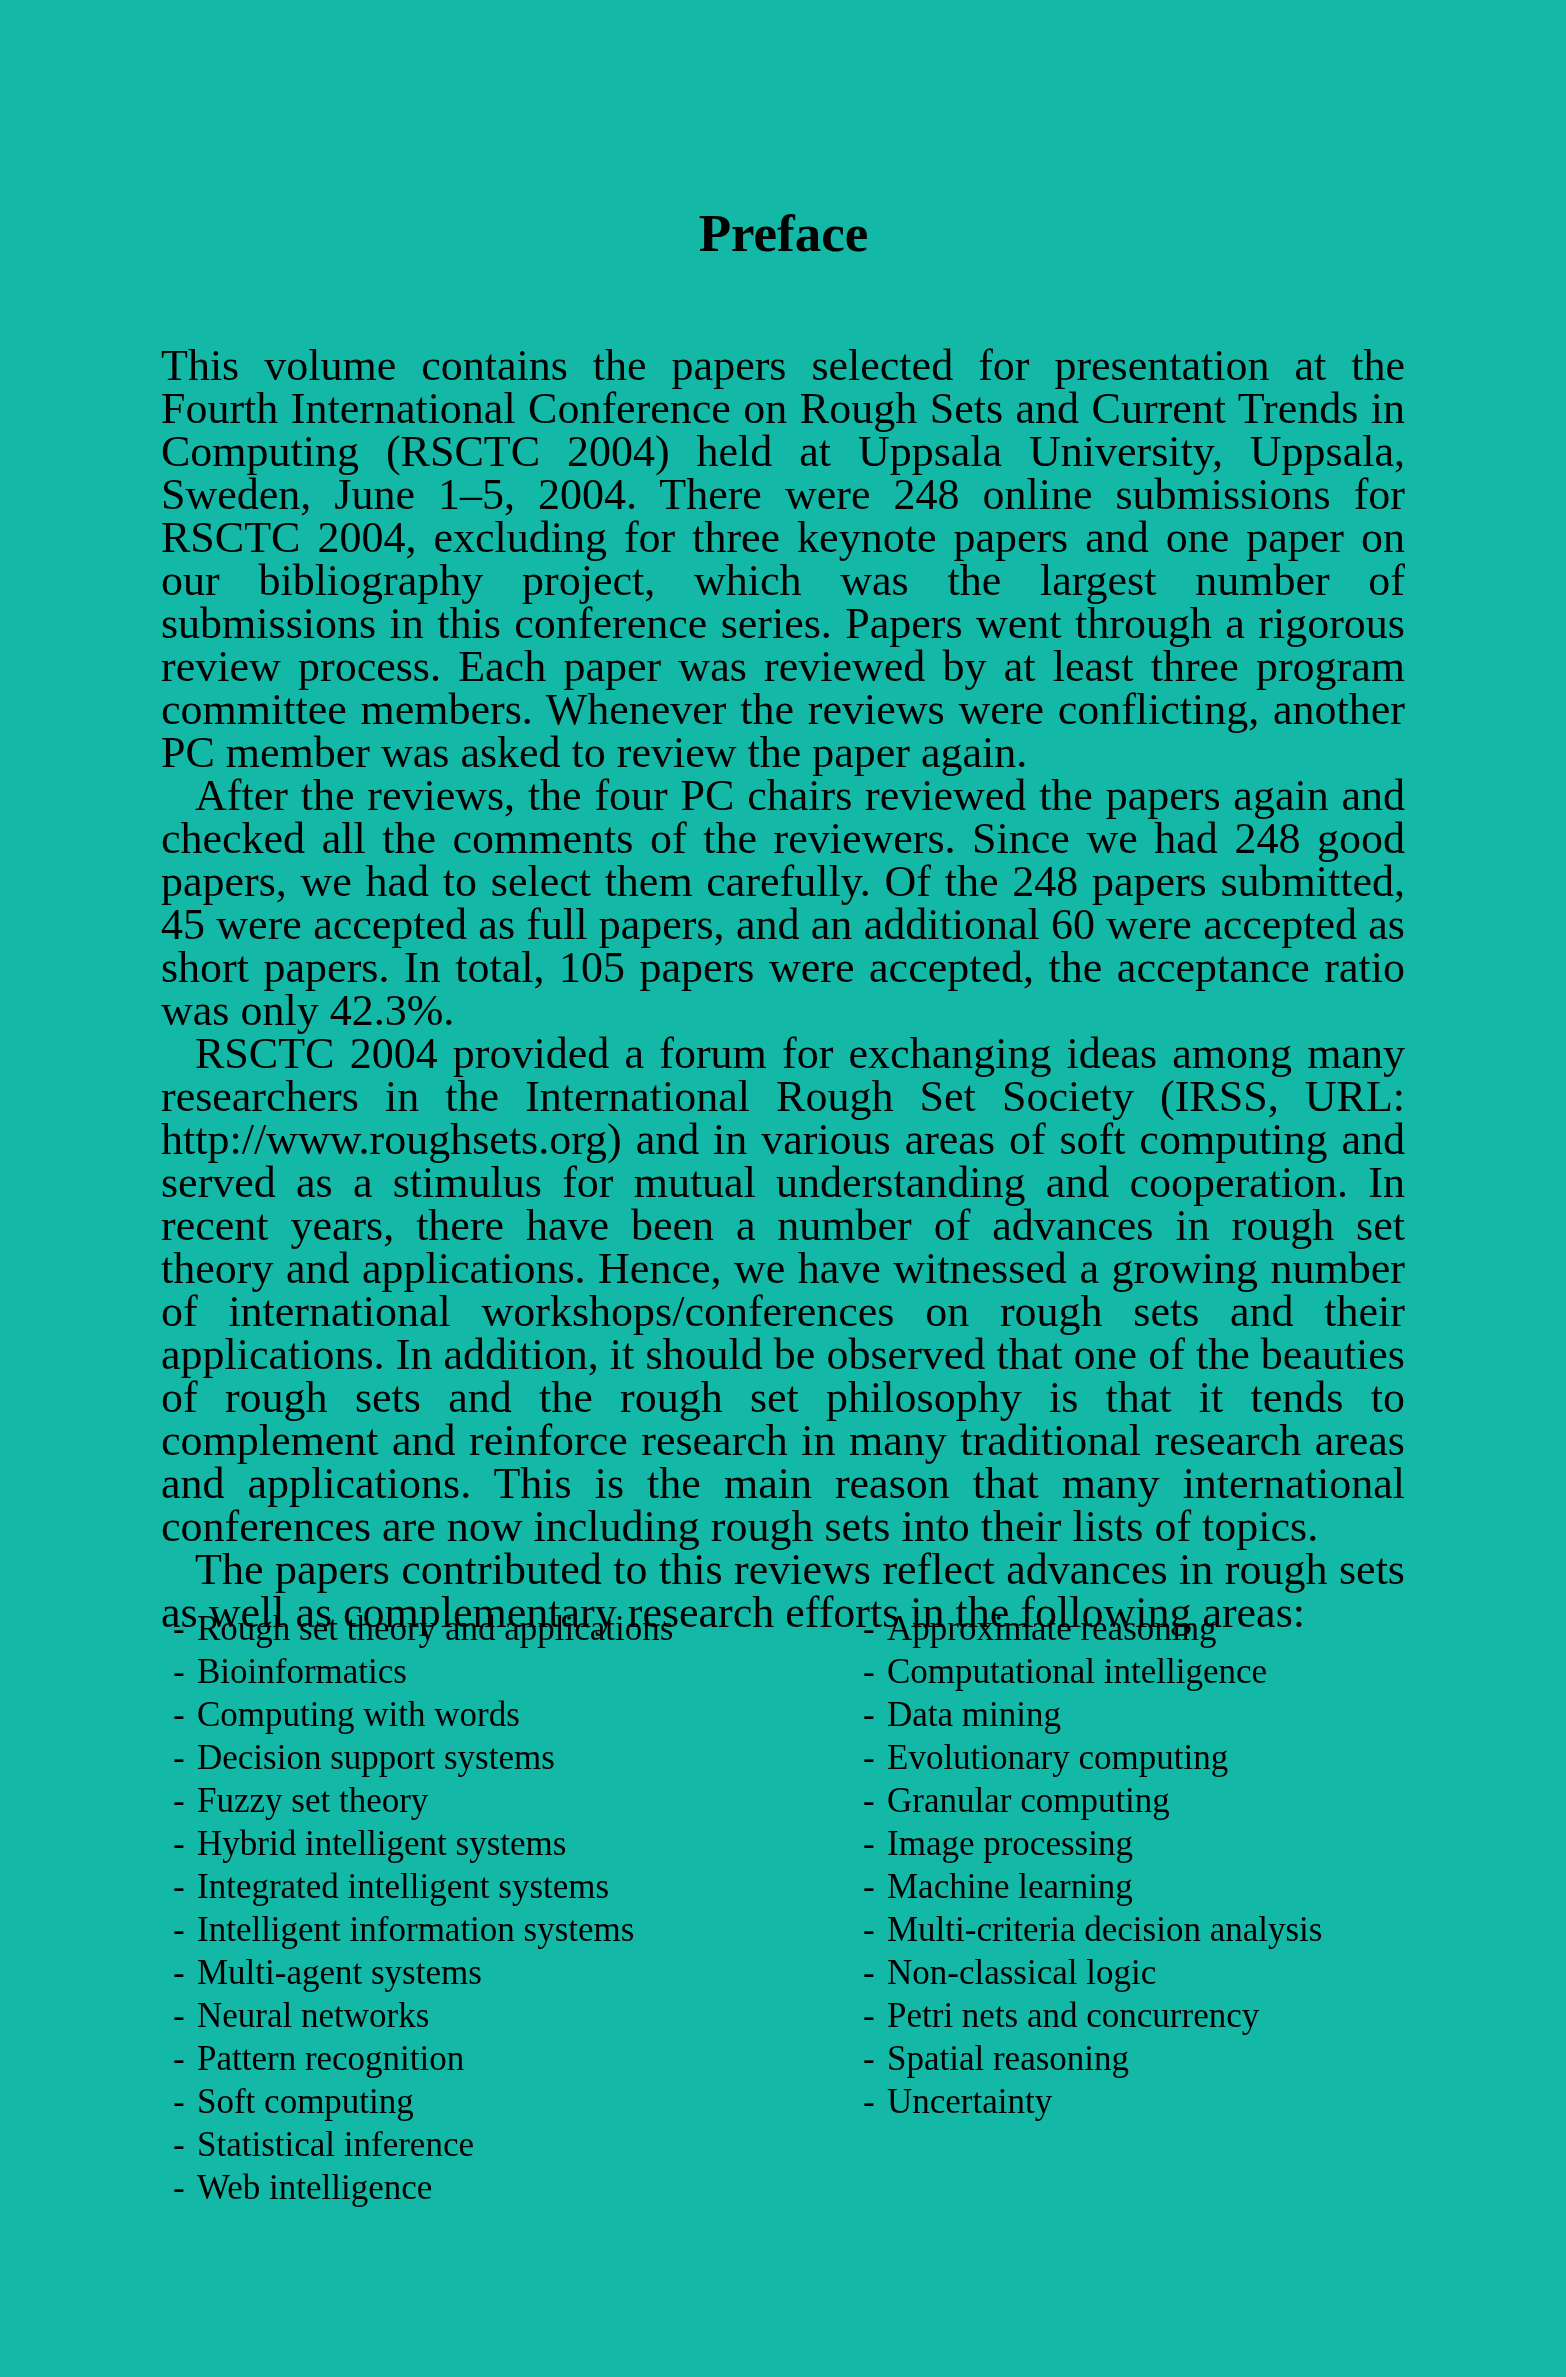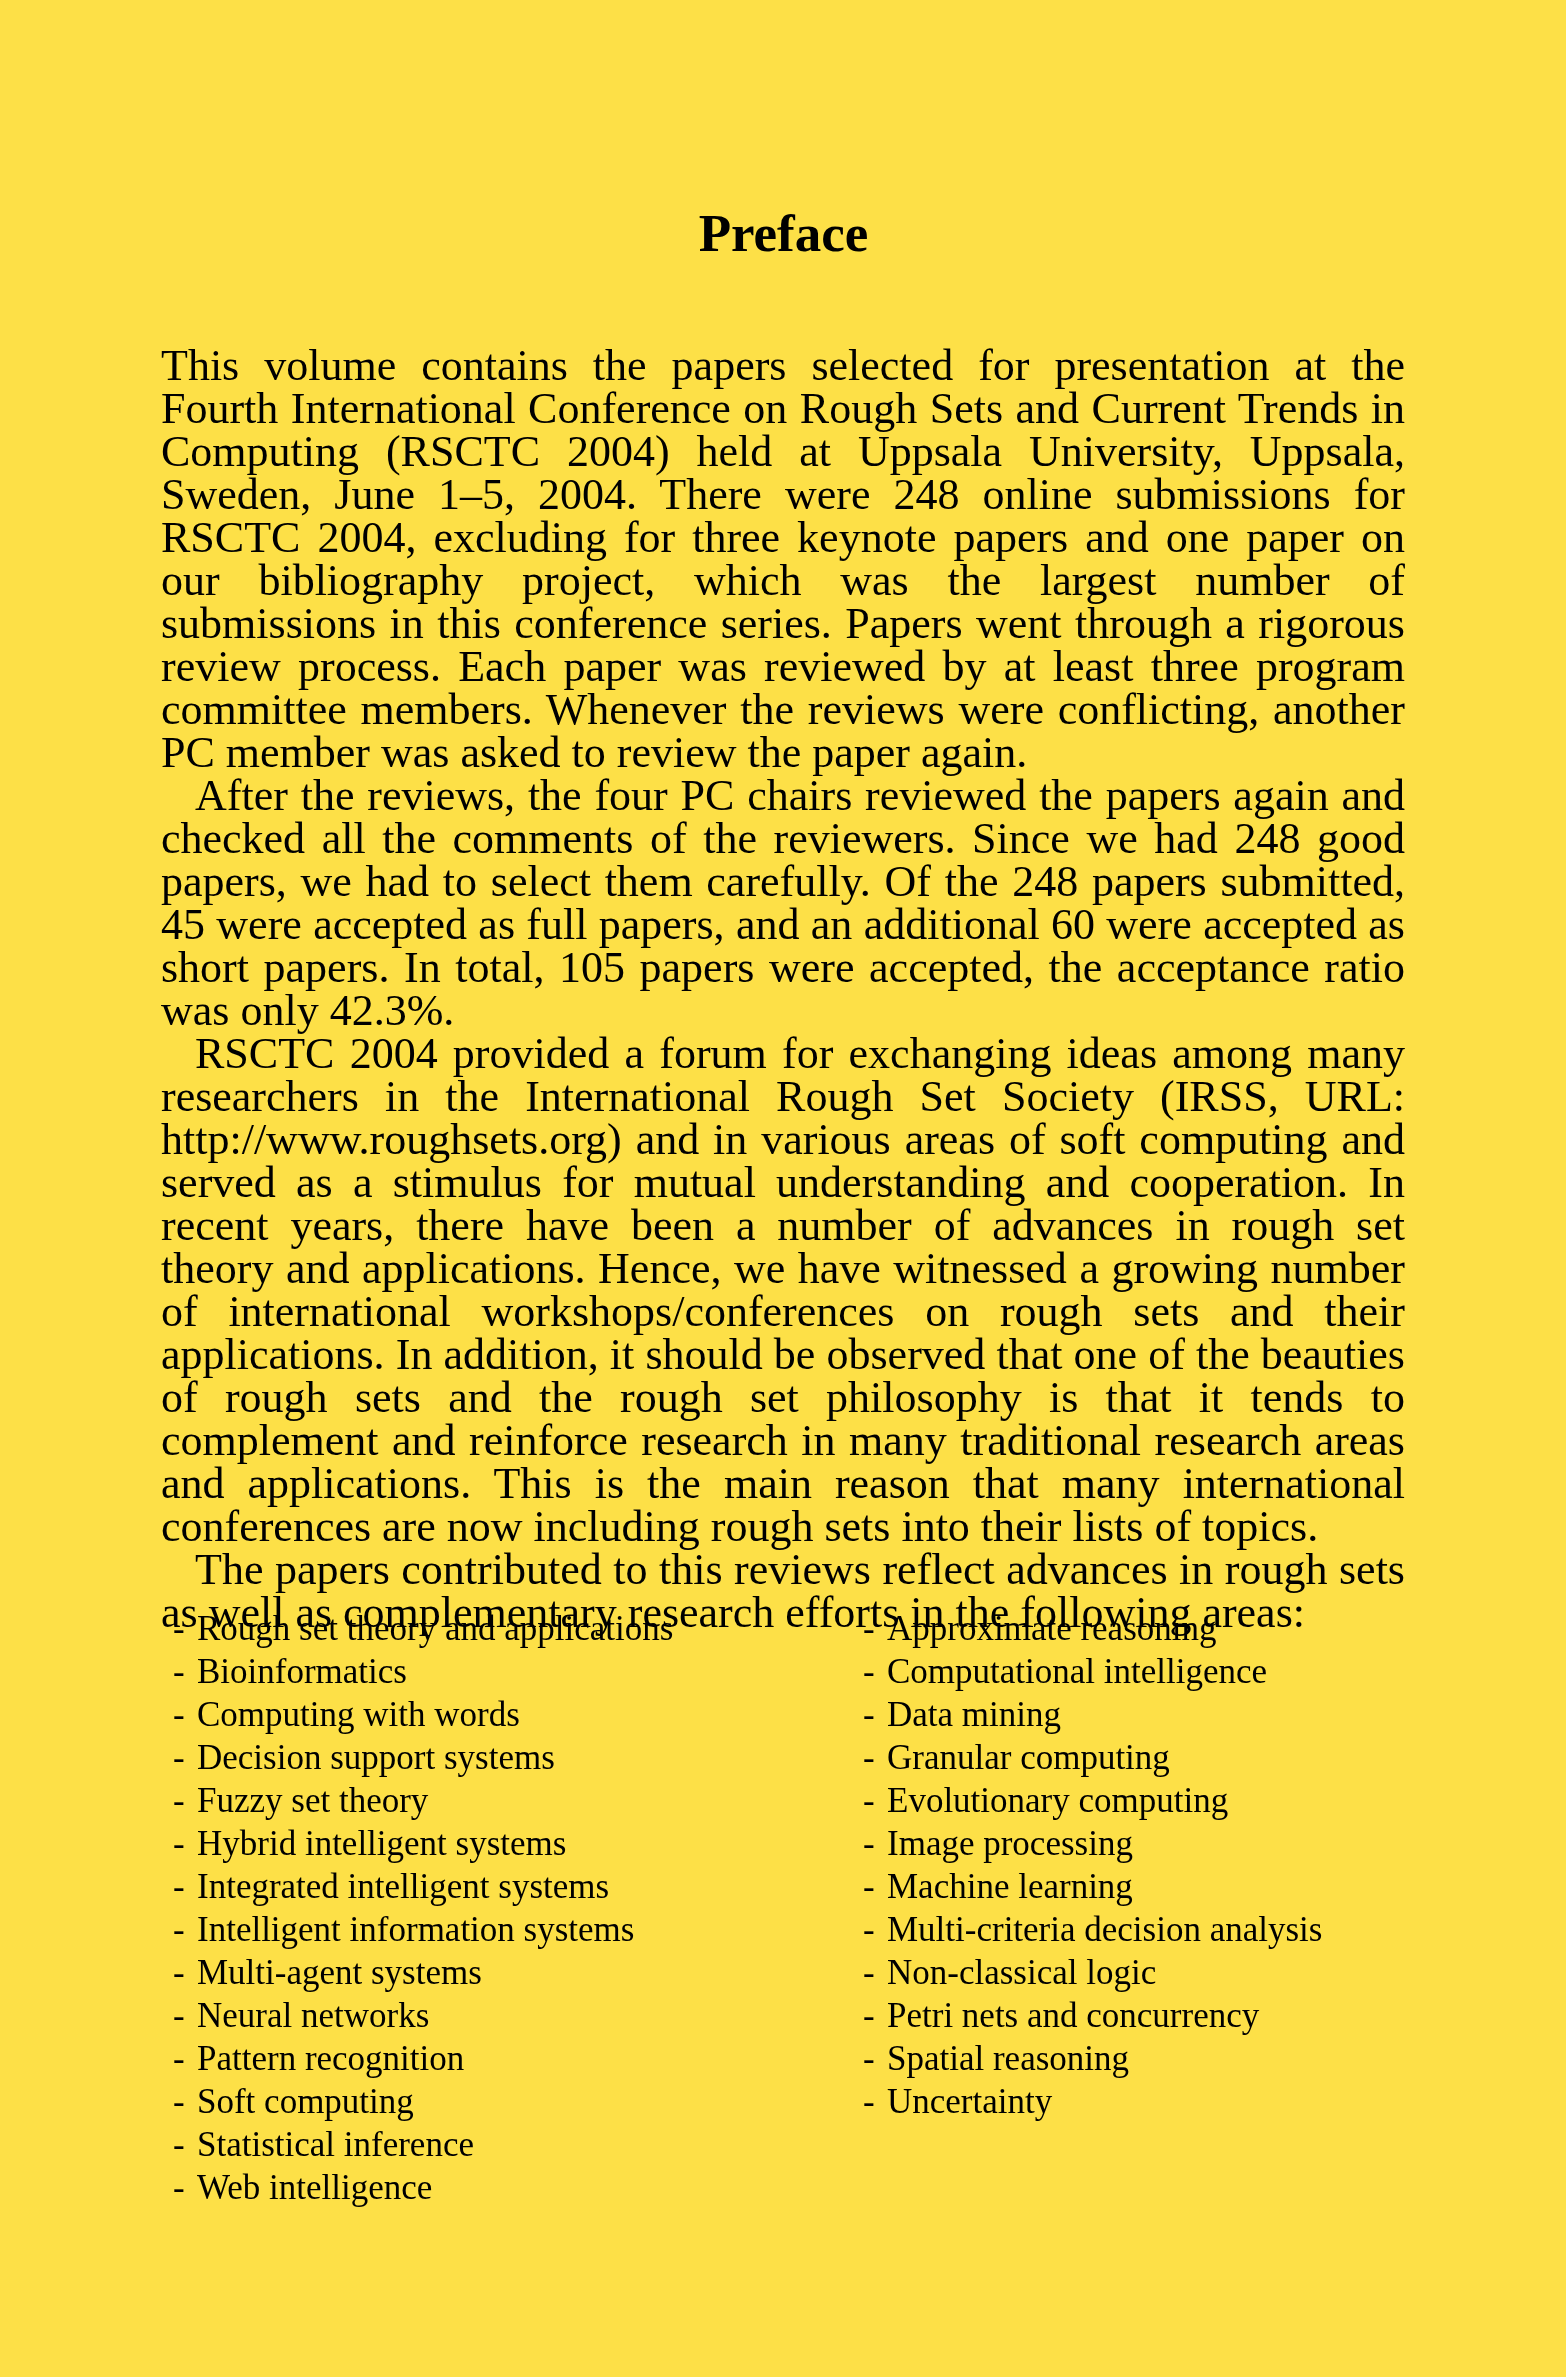--- a/index.html
+++ b/index.html
@@ -13,21 +13,21 @@
     position: relative;
     overflow: hidden;
     color: #000000;
     font-family: "DejaVu Serif", "Liberation Serif", serif;
   }
   .page {
     position: absolute;
     left: 0; top: 0;
     width: 1567px;
     height: 2377px;
-    background: #fde047;
+    background: #14b8a6;
   }
   .title {
     position: absolute;
     left: 0;
     width: 1567px;
     top: 199px;
     text-align: center;
     font-family: "Liberation Serif", "DejaVu Serif", serif;
     font-weight: bold;
     font-size: 53px;
@@ -104,22 +104,22 @@
       <li><span class="dash">-</span><span>Neural networks</span></li>
       <li><span class="dash">-</span><span>Pattern recognition</span></li>
       <li><span class="dash">-</span><span>Soft computing</span></li>
       <li><span class="dash">-</span><span>Statistical inference</span></li>
       <li><span class="dash">-</span><span>Web intelligence</span></li>
     </ul>
     <ul class="col right">
       <li><span class="dash">-</span><span>Approximate reasoning</span></li>
       <li><span class="dash">-</span><span>Computational intelligence</span></li>
       <li><span class="dash">-</span><span>Data mining</span></li>
+      <li><span class="dash">-</span><span>Evolutionary computing</span></li>
       <li><span class="dash">-</span><span>Granular computing</span></li>
-      <li><span class="dash">-</span><span>Evolutionary computing</span></li>
       <li><span class="dash">-</span><span>Image processing</span></li>
       <li><span class="dash">-</span><span>Machine learning</span></li>
       <li><span class="dash">-</span><span>Multi-criteria decision analysis</span></li>
       <li><span class="dash">-</span><span>Non-classical logic</span></li>
       <li><span class="dash">-</span><span>Petri nets and concurrency</span></li>
       <li><span class="dash">-</span><span>Spatial reasoning</span></li>
       <li><span class="dash">-</span><span>Uncertainty</span></li>
     </ul>
   </div>
 </div>

